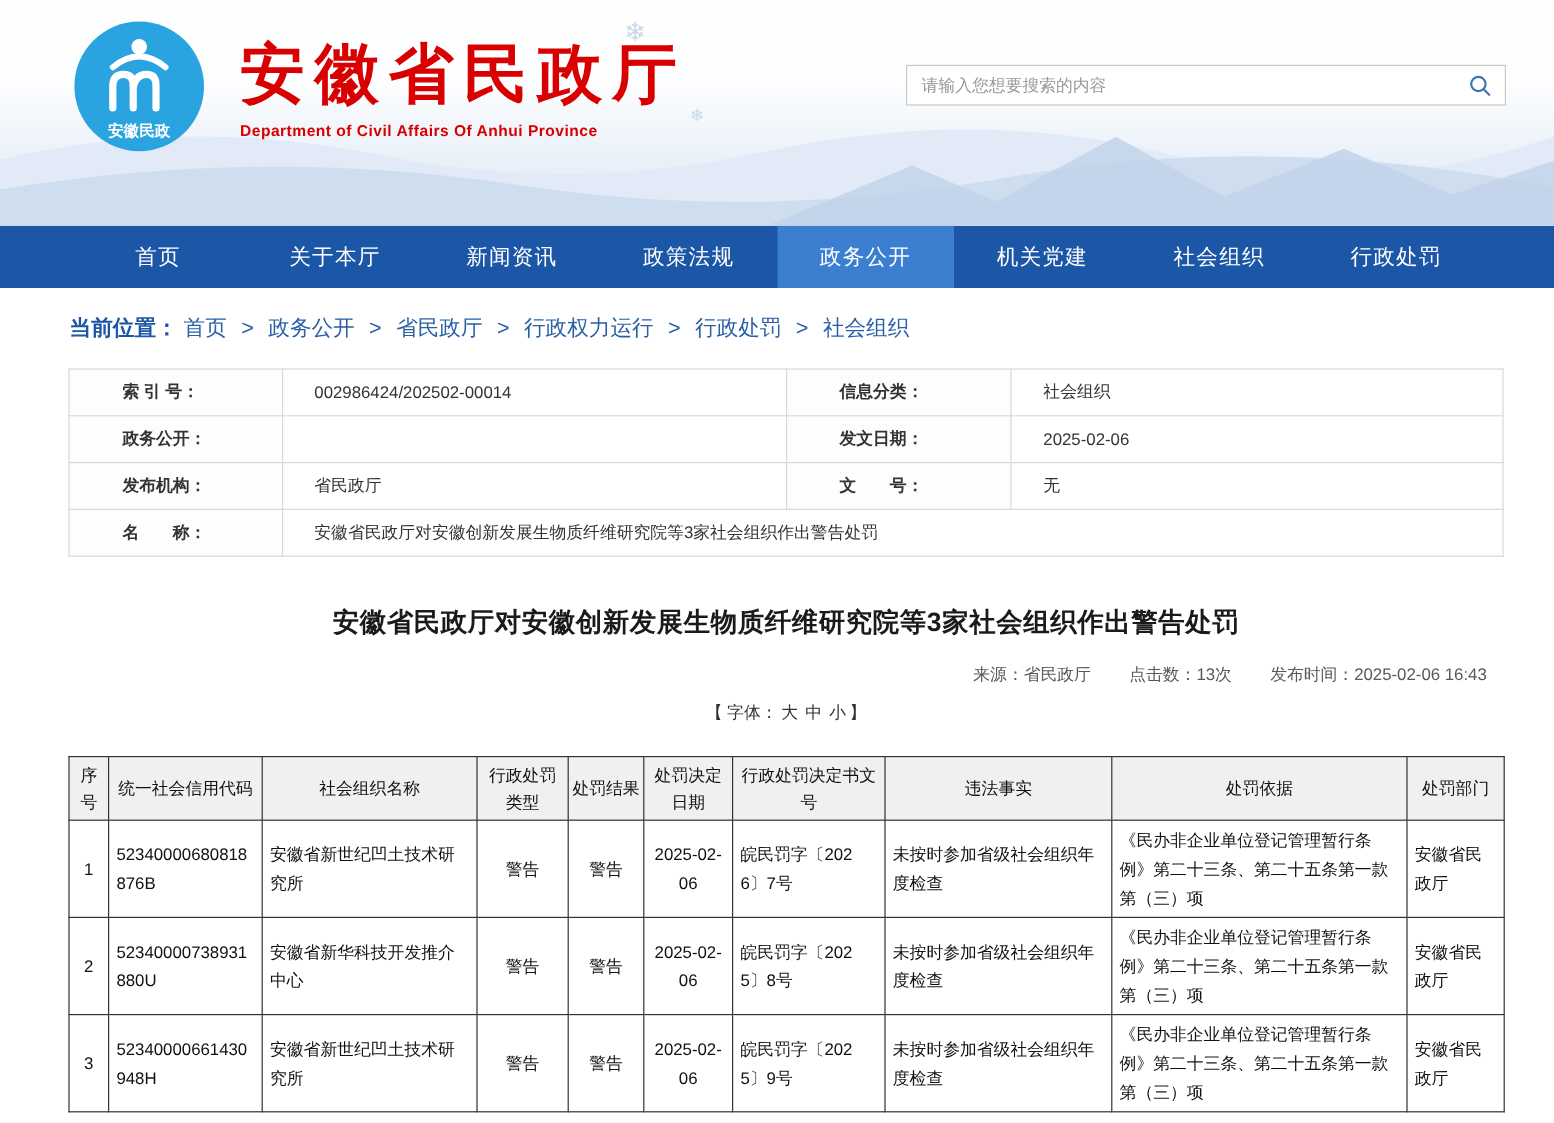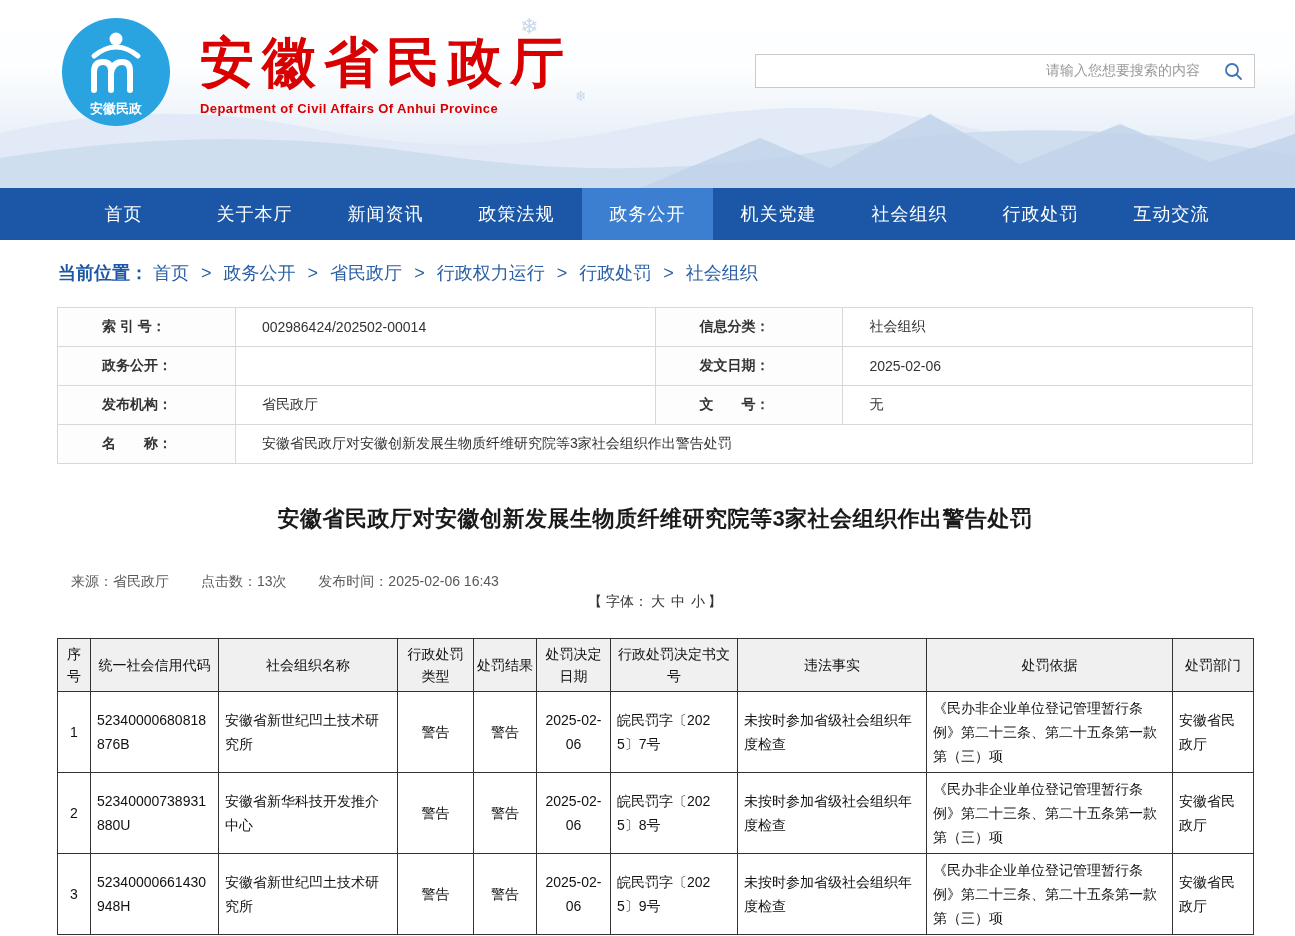--- a/index.html
+++ b/index.html
@@ -23,22 +23,21 @@
   .title-block { position:absolute; left:200px; top:34px; }
   .site-title { font-size:54px; font-weight:bold; color:#d80000; letter-spacing:8px; line-height:1.05; }
   .site-subtitle { margin-top:10px; font-size:13px; font-weight:bold; color:#d80000; letter-spacing:0.4px; }
   .search-box {
     position:absolute; right:40px; top:54px; width:500px; height:34px;
     background:#fff; border:1px solid #c9c9c9; display:flex; align-items:center;
   }
   .search-box input {
     flex:1; height:100%; border:none; outline:none; padding:0 12px;
     font-size:14px; color:#333; background:transparent;
-    font-family:Liberation Mono, monospace;
-    text-align:right;
+    font-family:Liberation Sans, sans-serif;
   }
   .search-box input::placeholder { color:#999; }
   .search-btn { width:42px; height:100%; background:transparent; border:none; cursor:pointer; display:flex; align-items:center; justify-content:center; }
   .snowflake { position:absolute; color:#c6d8ec; user-select:none; }
   .sf1 { left:520px; top:14px; font-size:22px; }
   .sf2 { left:575px; top:88px; font-size:14px; }
   
   .main-nav { height:52px; background:#1b57a6; display:flex; padding:0 58px; }
   .nav-item {
     flex:1; display:flex; align-items:center; justify-content:center;
@@ -52,23 +51,23 @@
   .crumb-sep { color:#2a5fa5; margin:0 7px; }
   
   .container { width:1196px; margin-left:57px; }
   
   .meta-table { width:100%; border-collapse:collapse; margin-top:22px; font-size:14px; }
   .meta-table td { border:1px solid #d8d8d8; height:39px; }
   .meta-label { font-weight:bold; color:#333; padding-left:44px; background:#fdfdfd; white-space:pre; }
   .meta-value { padding-left:26px; color:#333; }
   
   .article-title { text-align:center; font-size:22px; color:#1a1a1a; margin-top:40px; font-weight:bold; letter-spacing:0.5px; }
-  .article-meta { text-align:left; margin-top:39px; font-size:14px; color:#595959; }
+  .article-meta { text-align:right; margin-top:20px; font-size:14px; color:#595959; }
   .article-meta span { margin:0 14px; }
-  .font-widget { text-align:center; margin-top:2px; font-size:14px; color:#333; }
+  .font-widget { text-align:center; margin-top:13px; font-size:14px; color:#333; }
   .font-size-btn { cursor:pointer; margin:0 3px; }
   
   .data-table {
     width:100%; border-collapse:collapse; margin-top:27px;
     font-size:14px; color:#111; table-layout:fixed;
   }
   .data-table th {
     border:1px solid #333; background:#f0f0f0; font-weight:normal;
     padding:4px 3px; height:52px; text-align:center; line-height:22px;
   }
@@ -121,21 +120,20 @@
 
   <nav class="main-nav">
     <a class="nav-item">首页</a>
     <a class="nav-item">关于本厅</a>
     <a class="nav-item">新闻资讯</a>
     <a class="nav-item">政策法规</a>
     <a class="nav-item active">政务公开</a>
     <a class="nav-item">机关党建</a>
     <a class="nav-item">社会组织</a>
     <a class="nav-item">行政处罚</a>
-    <a class="nav-item">互动交流</a>
   </nav>
 
   <div class="breadcrumb">
     <span class="crumb-label">当前位置：</span>
     <a class="crumb-link">首页</a>
     <span class="crumb-sep">&gt;</span>
     <a class="crumb-link">政务公开</a>
     <span class="crumb-sep">&gt;</span>
     <a class="crumb-link">省民政厅</a>
     <span class="crumb-sep">&gt;</span>
@@ -219,21 +217,21 @@
         <th>处罚依据</th>
         <th>处罚部门</th>
       </tr>
       <tr>
         <td class="ctr">1</td>
         <td>52340000680818876B</td>
         <td>安徽省新世纪凹土技术研究所</td>
         <td class="ctr">警告</td>
         <td class="ctr">警告</td>
         <td class="ctr">2025-02-06</td>
-        <td>皖民罚字〔2025〕7号</td>
+        <td>皖民罚字〔2026〕7号</td>
         <td>未按时参加省级社会组织年度检查</td>
         <td>《民办非企业单位登记管理暂行条例》第二十三条、第二十五条第一款第（三）项</td>
         <td>安徽省民政厅</td>
       </tr>
       <tr>
         <td class="ctr">2</td>
         <td>52340000738931880U</td>
         <td>安徽省新华科技开发推介中心</td>
         <td class="ctr">警告</td>
         <td class="ctr">警告</td>

